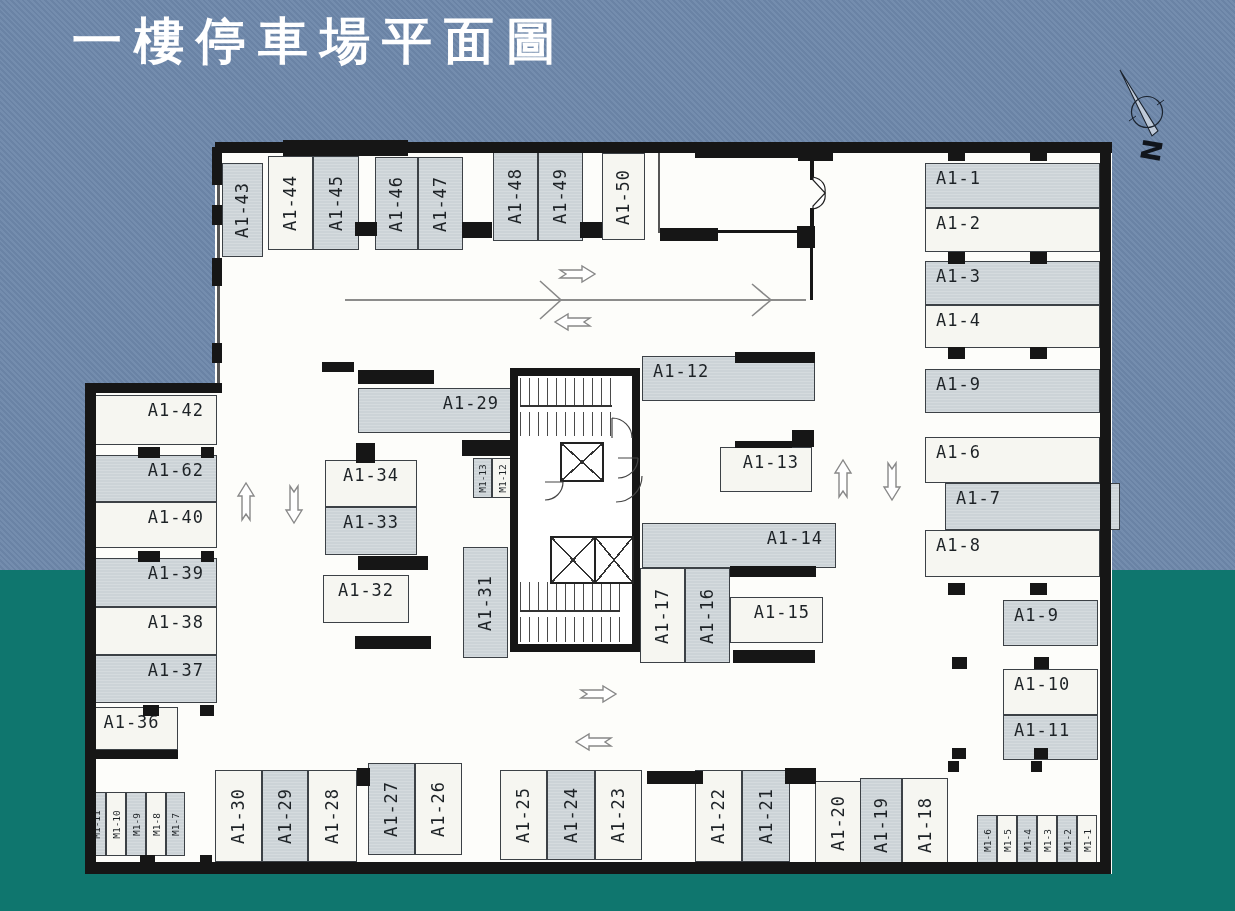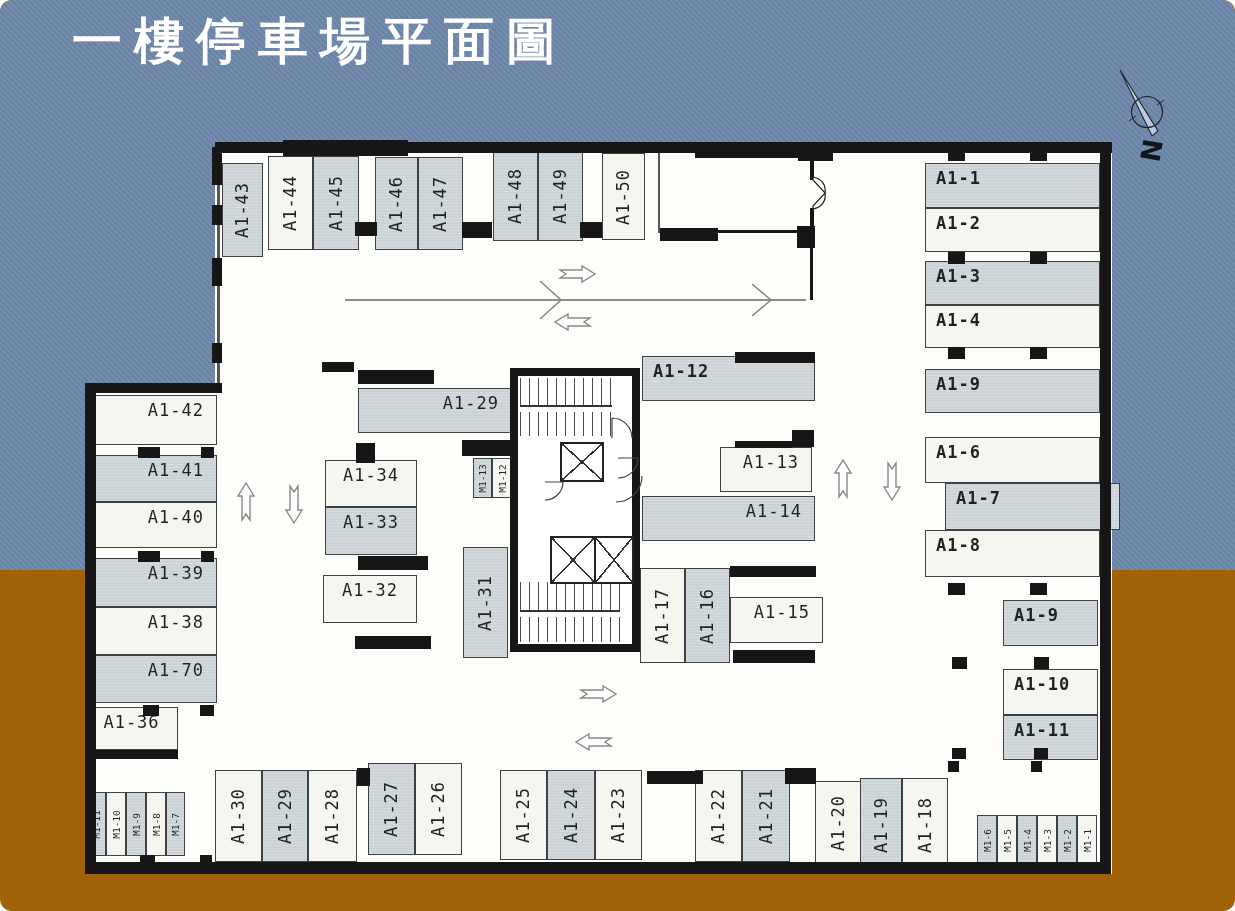--- a/index.html
+++ b/index.html
@@ -1,33 +1,33 @@
 <!DOCTYPE html>
 <html><head>
 <meta charset="utf-8">
 <style>
   html,body{margin:0;padding:0;}
-  .page{position:relative;width:1235px;height:911px;background:#a16207;overflow:hidden;
-        font-family:"DejaVu Sans",sans-serif;border-radius:12px;}
+  .page{position:relative;width:1235px;height:911px;background:#0f766e;overflow:hidden;
+        font-family:"DejaVu Sans",sans-serif;}
   .blue-band{position:absolute;left:0;top:0;width:1235px;height:570px;background:#6d87aa;
         background-image:repeating-linear-gradient(45deg,rgba(255,255,255,.05) 0 2px,rgba(0,0,0,.03) 2px 4px);}
   .t-zh{position:absolute;left:72px;top:8px;font-size:50px;font-weight:bold;color:#fff;
         letter-spacing:12px;white-space:nowrap;}
   .t-en{position:absolute;left:74px;top:68px;font-size:37px;color:#fff;white-space:nowrap;
         font-family:"DejaVu Sans Mono",monospace;letter-spacing:5px;}
   .t-en sup{font-size:22px;}
   .plan-white{position:absolute;background:#fdfdfa;}
   .wall{position:absolute;background:#161616;}
   .thinwall{position:absolute;background:#555;}
   .stall{position:absolute;border:1px solid #3c4146;box-sizing:border-box;}
   .stall.gray{background:#ccd3d7;background-image:repeating-linear-gradient(0deg,rgba(255,255,255,.18) 0 1px,transparent 1px 3px);}
   .stall.white{background:#f6f6f1;}
   .stall .lbl{font-family:"DejaVu Sans Mono",monospace;font-size:17px;color:#1d2226;letter-spacing:1px;white-space:nowrap;}
   .stall.h .lbl{position:absolute;top:4px;}
-  .stall.h.left .lbl{left:10px;font-weight:bold;}
+  .stall.h.left .lbl{left:10px;}
   .stall.h.right .lbl{right:12px;}
   .stall.h.center .lbl{left:0;right:0;text-align:center;}
   .stall.v{display:flex;align-items:center;justify-content:center;overflow:hidden;}
   .stall.v .lbl{transform:rotate(-90deg);}
   .stall.m .lbl{font-size:9.5px;letter-spacing:0;}
   .core{position:absolute;left:510px;top:368px;width:130px;height:284px;border:8px solid #161616;
         box-sizing:border-box;background:#fff;}
   .stairs{position:absolute;background-image:repeating-linear-gradient(90deg,#4a4a4a 0 1px,transparent 1px 9px);}
   .stairs::after{content:"";position:absolute;left:0;right:0;top:46%;height:5px;background:#fff;border-top:2px solid #333;}
   .elev{position:absolute;border:2px solid #222;background:
@@ -106,65 +106,65 @@
       <div class="stall white h left" style="left: 1003px; top: 669px; width: 95px; height: 46px;">
         <span class="lbl">A1-10</span>
       </div>
       <div class="stall gray h left" style="left: 1003px; top: 715px; width: 95px; height: 45px;">
         <span class="lbl">A1-11</span>
       </div>
       <div class="stall white h right" style="left: 88px; top: 395px; width: 129px; height: 50px;">
         <span class="lbl">A1-42</span>
       </div>
       <div class="stall gray h right" style="left: 88px; top: 455px; width: 129px; height: 47px;">
-        <span class="lbl">A1-41</span>
+        <span class="lbl">A1-62</span>
       </div>
       <div class="stall white h right" style="left: 88px; top: 502px; width: 129px; height: 46px;">
         <span class="lbl">A1-40</span>
       </div>
       <div class="stall gray h right" style="left: 88px; top: 558px; width: 129px; height: 49px;">
         <span class="lbl">A1-39</span>
       </div>
       <div class="stall white h right" style="left: 88px; top: 607px; width: 129px; height: 48px;">
         <span class="lbl">A1-38</span>
       </div>
       <div class="stall gray h right" style="left: 88px; top: 655px; width: 129px; height: 48px;">
-        <span class="lbl">A1-70</span>
+        <span class="lbl">A1-37</span>
       </div>
       <div class="stall white h center" style="left: 85px; top: 707px; width: 93px; height: 43px;">
         <span class="lbl">A1-36</span>
       </div>
       <div class="stall gray h right" style="left: 358px; top: 388px; width: 154px; height: 45px;">
         <span class="lbl">A1-29</span>
       </div>
       <div class="stall white h center" style="left: 325px; top: 460px; width: 92px; height: 47px;">
         <span class="lbl">A1-34</span>
       </div>
       <div class="stall gray h center" style="left: 325px; top: 507px; width: 92px; height: 48px;">
         <span class="lbl">A1-33</span>
       </div>
-      <div class="stall white h center" style="left: 323px; top: 575px; width: 94px; height: 48px;">
+      <div class="stall white h center" style="left: 323px; top: 575px; width: 86px; height: 48px;">
         <span class="lbl">A1-32</span>
       </div>
       <div class="stall gray v m" style="left: 473px; top: 458px; width: 19px; height: 40px;">
         <span class="lbl">M1-13</span>
       </div>
       <div class="stall white v m" style="left: 492px; top: 458px; width: 20px; height: 40px;">
         <span class="lbl">M1-12</span>
       </div>
       <div class="stall gray v" style="left: 463px; top: 547px; width: 45px; height: 111px;">
         <span class="lbl">A1-31</span>
       </div>
       <div class="stall gray h left" style="left: 642px; top: 356px; width: 173px; height: 45px;">
         <span class="lbl">A1-12</span>
       </div>
       <div class="stall white h right" style="left: 720px; top: 447px; width: 92px; height: 45px;">
         <span class="lbl">A1-13</span>
       </div>
-      <div class="stall gray h right" style="left: 642px; top: 496px; width: 173px; height: 45px;">
+      <div class="stall gray h right" style="left: 642px; top: 523px; width: 194px; height: 45px;">
         <span class="lbl">A1-14</span>
       </div>
       <div class="stall white h right" style="left: 730px; top: 597px; width: 93px; height: 46px;">
         <span class="lbl">A1-15</span>
       </div>
       <div class="stall white v" style="left: 640px; top: 568px; width: 45px; height: 95px;">
         <span class="lbl">A1-17</span>
       </div>
       <div class="stall gray v" style="left: 685px; top: 568px; width: 45px; height: 95px;">
         <span class="lbl">A1-16</span>

